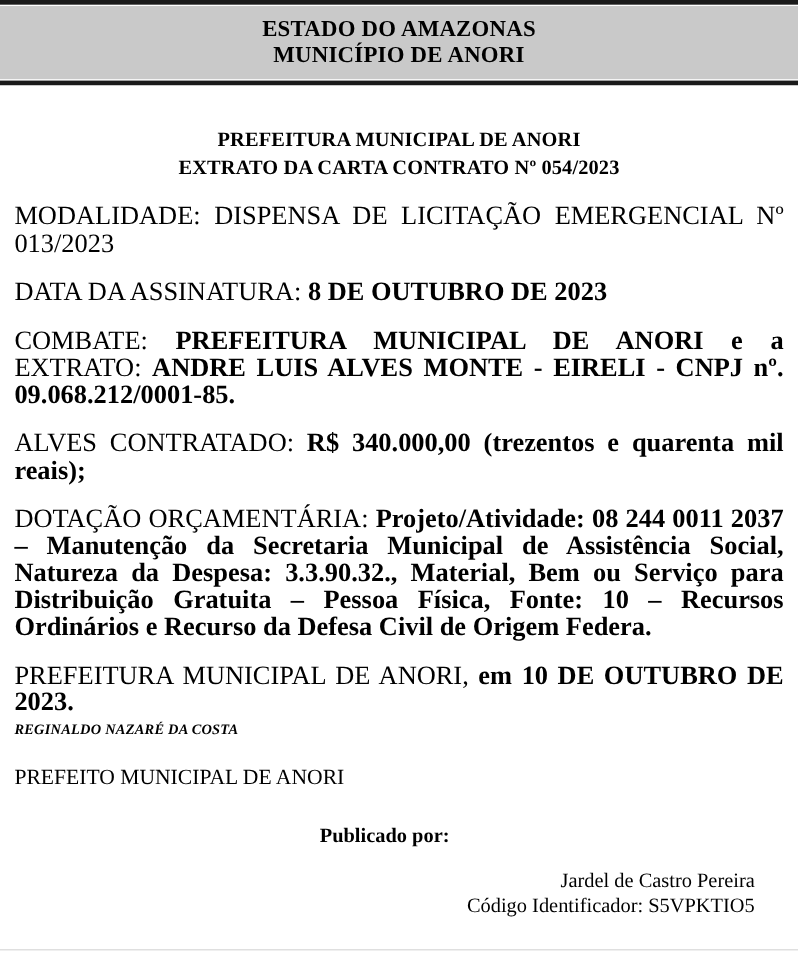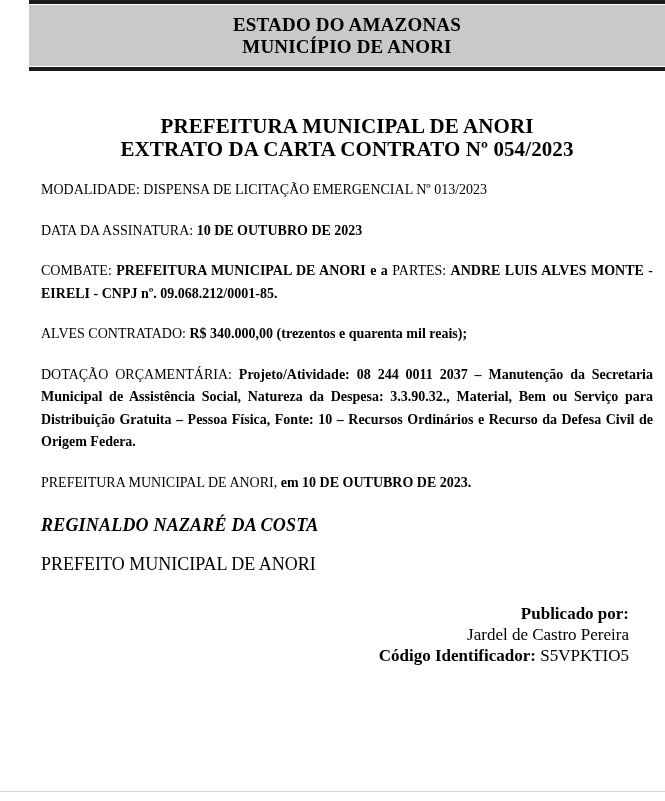--- a/index.html
+++ b/index.html
@@ -13,21 +13,20 @@
     overflow: hidden;
     font-family: "Liberation Serif", "DejaVu Serif", serif;
     color: #000000;
   }
 
   .page {
     position: relative;
     width: 665px;
     height: 801px;
     box-sizing: border-box;
-    padding-left: 29px;
   }
 
   
   .header-band {
     position: relative;
     margin: 0;
     background: #c9c9c9;
     height: 71px;
     box-sizing: border-box;
     border-top: 4px solid #1a1a1a;
@@ -66,62 +65,61 @@
   }
 
   
   .content {
     padding: 0 12px 0 12px;
   }
 
   .doc-title {
     text-align: center;
     font-weight: bold;
-    font-size: 21px;
+    font-size: 17px;
     line-height: 23px;
-    margin-top: 44px;
+    margin-top: 34px;
     letter-spacing: 0.1px;
   }
 
   .para {
-    font-size: 14px;
+    font-size: 22px;
     line-height: 22.5px;
     text-align: justify;
     margin-top: 18px;
     text-justify: inter-word;
   }
 
   .b { font-weight: bold; }
 
   .signature {
-    font-size: 18px;
+    font-size: 12px;
     line-height: 22px;
-    margin-top: 20px;
     font-weight: bold;
     font-style: italic;
     letter-spacing: 0.2px;
   }
 
   .role {
     font-size: 18px;
     line-height: 22px;
     margin-top: 17px;
     font-family: Liberation Serif, serif;
   }
 
   .footer {
     margin-top: 28px;
     text-align: right;
     font-size: 17px;
     line-height: 21px;
     padding-right: 24px;
   }
-  .footer .l1 { font-weight: bold; }
-  .footer .l2 { font-weight: normal; }
-  .footer .l3 .b { font-weight: bold; }
+  .footer .l1 { font-weight: bold; text-align: center; }
+  .footer .l2 { font-weight: normal; margin-top: 16px; }
+  .footer .l3 .b { font-weight: normal; }
 
   .bottom-rule {
     position: absolute;
     left: 0;
     right: 0;
     bottom: 9px;
     height: 1px;
     background: #d8d8d8;
   }
 </style>
@@ -140,26 +138,26 @@
     <div class="doc-title">
       <div>PREFEITURA MUNICIPAL DE ANORI</div>
       <div>EXTRATO DA CARTA CONTRATO Nº 054/2023</div>
     </div>
 
     <div class="para">
       <span>MODALIDADE: DISPENSA DE LICITAÇÃO EMERGENCIAL Nº 013/2023</span>
     </div>
 
     <div class="para">
-      <span>DATA DA ASSINATURA: </span><span class="b">10 DE OUTUBRO DE 2023</span>
+      <span>DATA DA ASSINATURA: </span><span class="b">8 DE OUTUBRO DE 2023</span>
     </div>
 
 
     <div class="para">
-      <span>COMBATE: </span><span class="b">PREFEITURA MUNICIPAL DE ANORI  e a </span><span>PARTES: </span><span class="b">ANDRE LUIS ALVES MONTE - EIRELI - CNPJ nº. 09.068.212/0001-85.</span>
+      <span>COMBATE: </span><span class="b">PREFEITURA MUNICIPAL DE ANORI  e a </span><span>EXTRATO: </span><span class="b">ANDRE LUIS ALVES MONTE - EIRELI - CNPJ nº. 09.068.212/0001-85.</span>
     </div>
 
 
     <div class="para">
       <span>ALVES CONTRATADO: </span><span class="b">R$ 340.000,00 (trezentos e quarenta mil reais);</span>
     </div>
 
     <div class="para">
       <span>DOTAÇÃO   ORÇAMENTÁRIA: </span><span class="b">Projeto/Atividade: 08 244 0011 2037 – Manutenção da Secretaria Municipal de Assistência Social, Natureza da Despesa: 3.3.90.32., Material, Bem ou Serviço para Distribuição Gratuita – Pessoa Física, Fonte: 10 – Recursos Ordinários e Recurso da Defesa Civil de Origem Federa.</span>
     </div>

